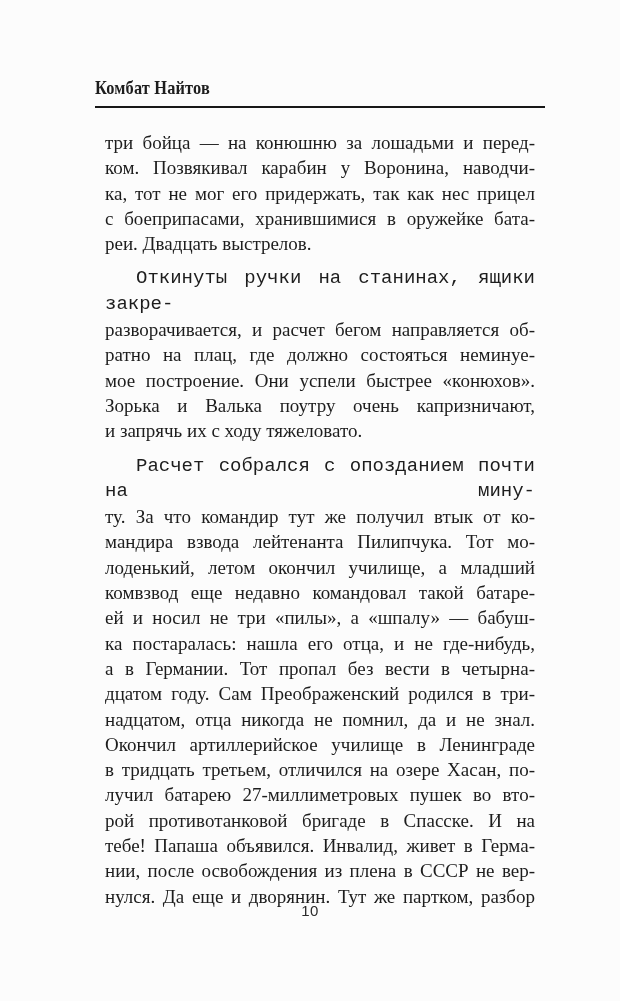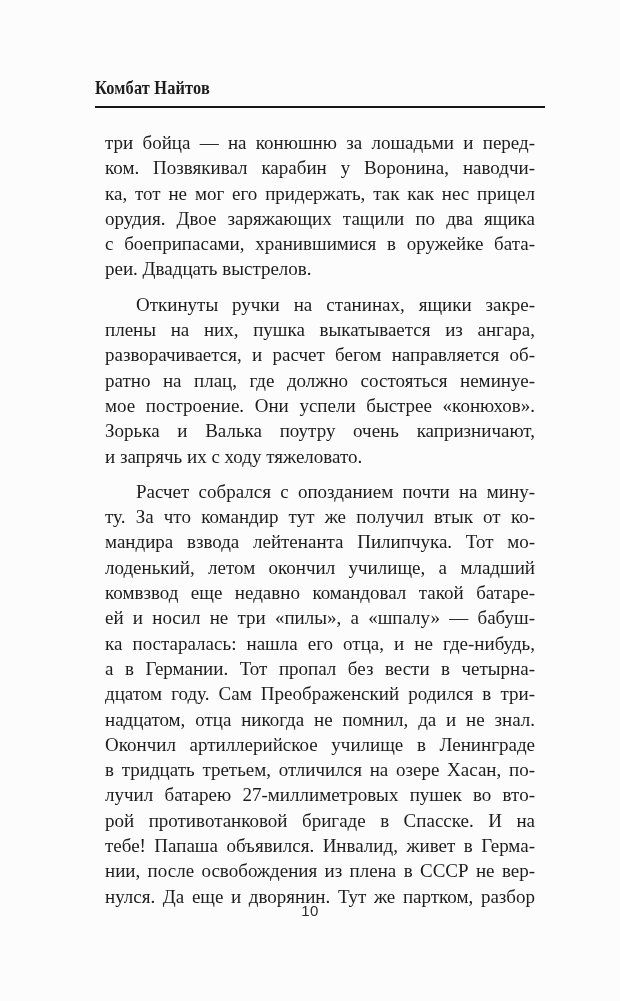--- a/index.html
+++ b/index.html
@@ -41,21 +41,21 @@
     line-height: 25.3px;
     color: var(--ink, #1d1d1d);
   }
   .para { margin: 10px; }
   .line {
     text-align: justify;
     text-align-last: justify;
     white-space: normal;
   }
   .line.para-end { text-align-last: left; }
-  .line.para-start { text-indent: 31px; }
+  .line.para-start { text-indent: 31px; font-family: Liberation Mono, monospace; }
   .page-number {
     position: absolute;
     left: 0; top: 902px;
     width: 620px;
     text-align: center;
     font-family: "Liberation Sans", "DejaVu Sans", sans-serif;
     font-size: 15px;
     color: var(--muted, #2b2b2b);
     letter-spacing: 0.5px;
   }
@@ -67,27 +67,25 @@
   <div class="column">
     <div class="running-header">
       <div class="author">Комбат Найтов</div>
       <div class="rule"></div>
     </div>
     <div class="body-text">
         <div class="para">
           <div class="line">три бойца — на конюшню за лошадьми и перед-</div>
           <div class="line">ком. Позвякивал карабин у Воронина, наводчи-</div>
           <div class="line">ка, тот не мог его придержать, так как нес прицел</div>
-          <div class="line">орудия. Двое заряжающих тащили по два ящика</div>
           <div class="line">с боеприпасами, хранившимися в оружейке бата-</div>
           <div class="line para-end">реи. Двадцать выстрелов.</div>
         </div>
         <div class="para">
           <div class="line para-start">Откинуты ручки на станинах, ящики закре-</div>
-          <div class="line">плены на них, пушка выкатывается из ангара,</div>
           <div class="line">разворачивается, и расчет бегом направляется об-</div>
           <div class="line">ратно на плац, где должно состояться неминуе-</div>
           <div class="line">мое построение. Они успели быстрее «конюхов».</div>
           <div class="line">Зорька и Валька поутру очень капризничают,</div>
           <div class="line para-end">и запрячь их с ходу тяжеловато.</div>
         </div>
         <div class="para">
           <div class="line para-start">Расчет собрался с опозданием почти на мину-</div>
           <div class="line">ту. За что командир тут же получил втык от ко-</div>
           <div class="line">мандира взвода лейтенанта Пилипчука. Тот мо-</div>

